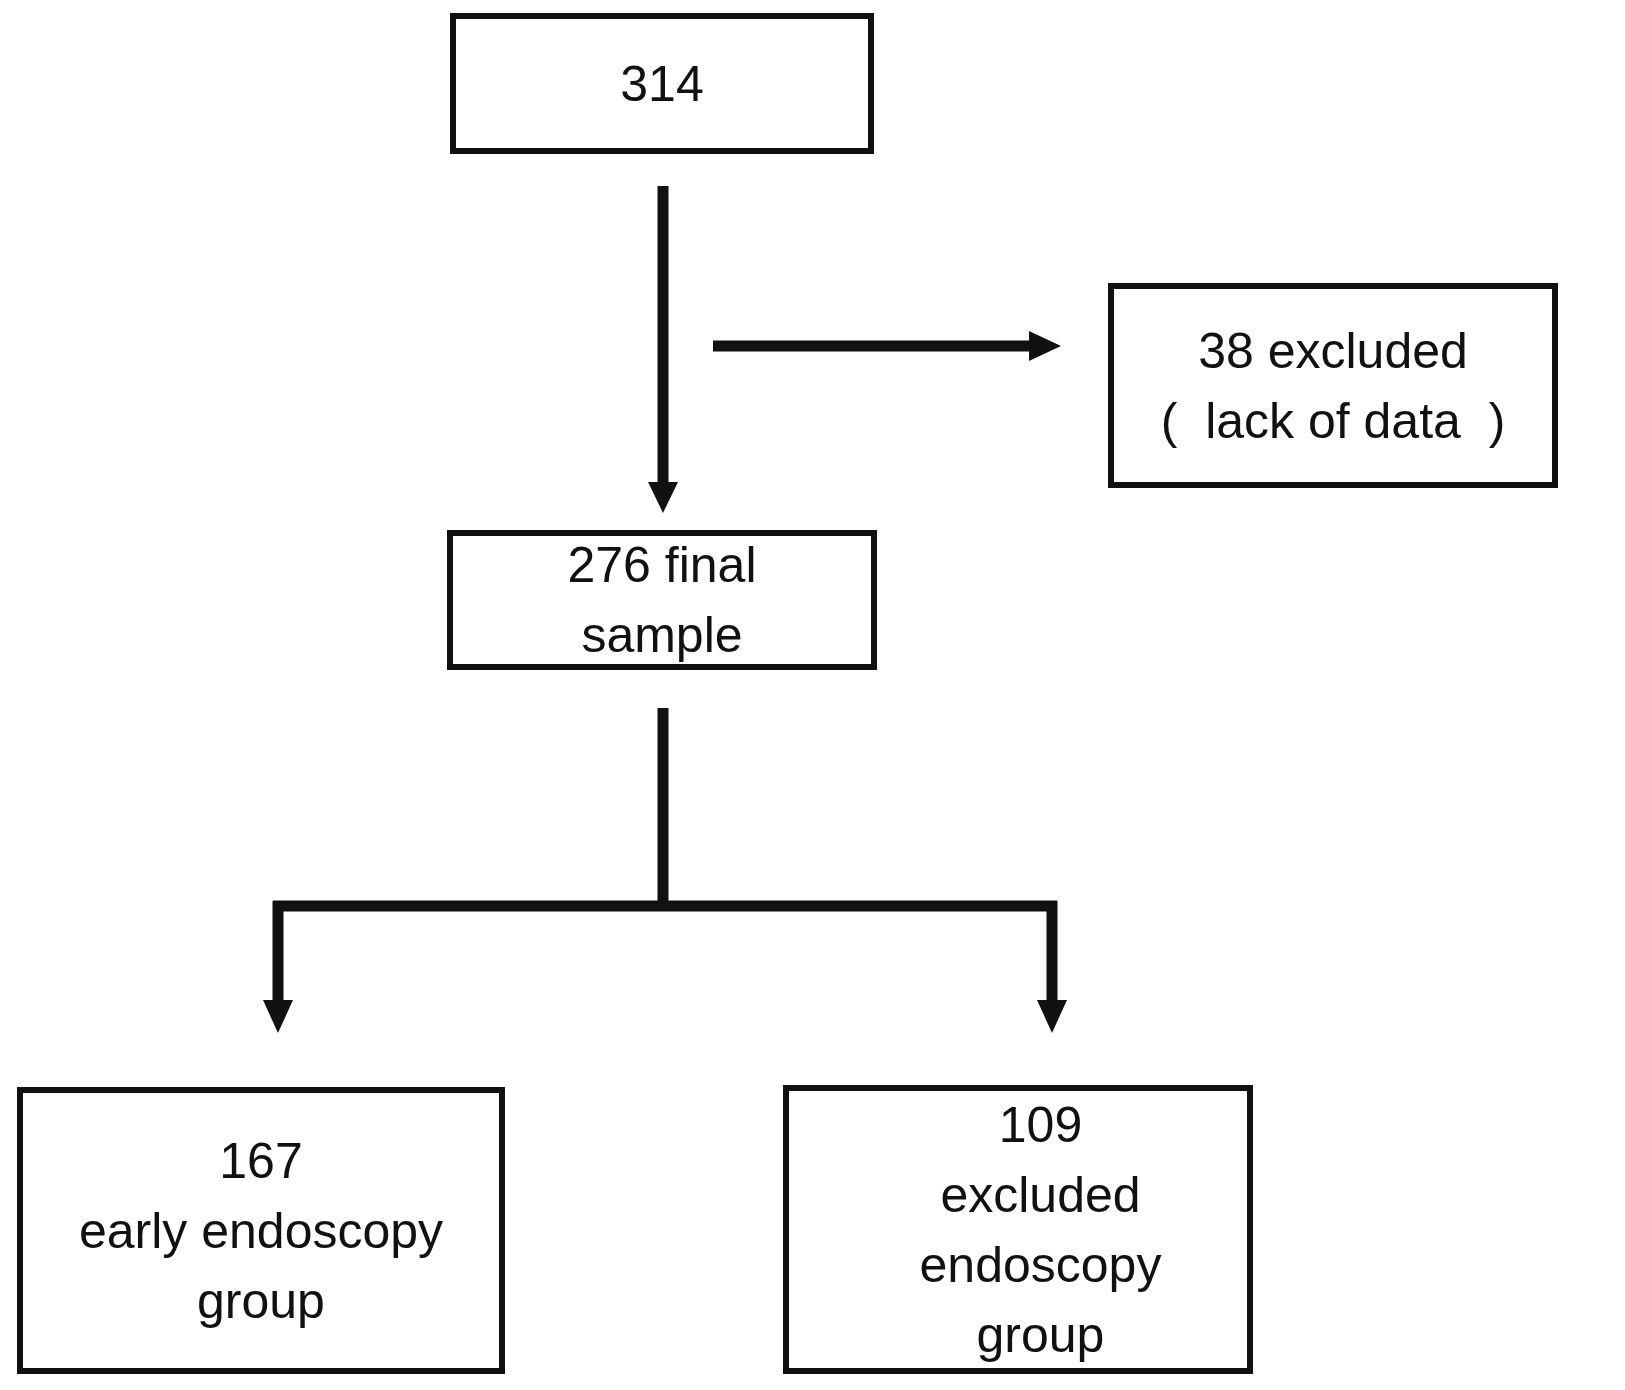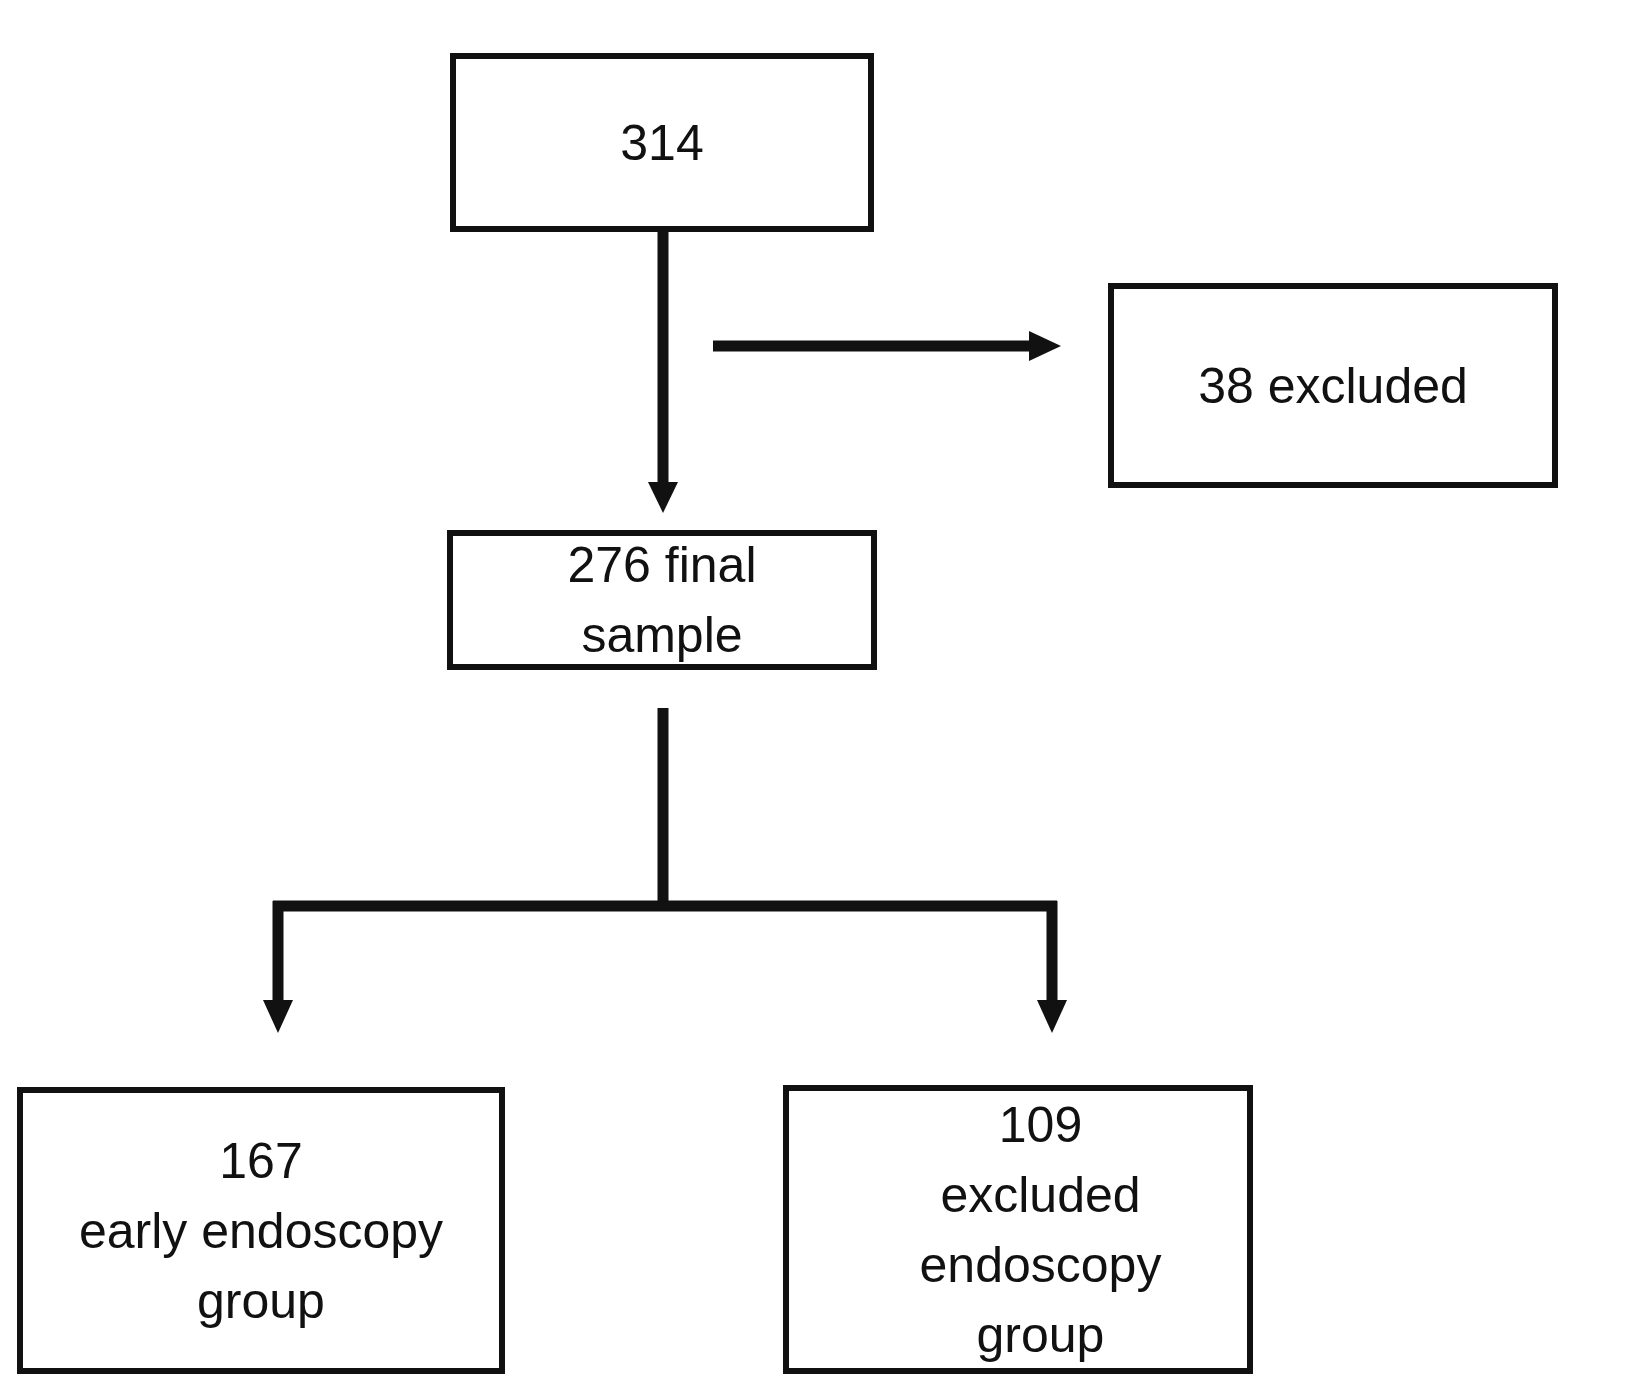--- a/index.html
+++ b/index.html
@@ -41,21 +41,21 @@
     flex-direction: column;
     align-items: center;
     justify-content: center;
     text-align: center;
   }
   .nline {
     font-size: 50px;
     line-height: 70px;
     white-space: pre-wrap;
   }
-  .node-detected        { left: 450px;  top: 13px;   width: 424px; height: 179px; margin-top: 40px; }
+  .node-detected        { left: 450px;  top: 13px;   width: 424px; height: 141px; }
   .node-excluded        { left: 1108px; top: 283px;  width: 450px; height: 205px; }
   .node-final-sample    { left: 439px;  top: 530px;  width: 430px; height: 140px; margin-left: 8px; }
   .node-early-group     { left: 17px;   top: 1087px; width: 488px; height: 287px; }
   .node-deferred-group  { left: 783px;  top: 1085px; width: 470px; height: 289px; padding-left: 45px; }
 </style>
 </head>
 <body>
 
 <div class="canvas">
 
@@ -80,20 +80,21 @@
       <polygon class="head" points="1037,1000 1067,1000 1052,1033"></polygon>
     </g>
   </svg>
 
   <div class="node node-detected">
     <div class="nline">314</div>
   </div>
 
   <div class="node node-excluded">
     <div class="nline">38 excluded</div>
+    <div class="nline">(  lack of data  )</div>
   </div>
 
   <div class="node node-final-sample">
     <div class="nline">276 final</div>
     <div class="nline">sample</div>
   </div>
 
   <div class="node node-early-group">
     <div class="nline">167</div>
     <div class="nline">early endoscopy</div>

